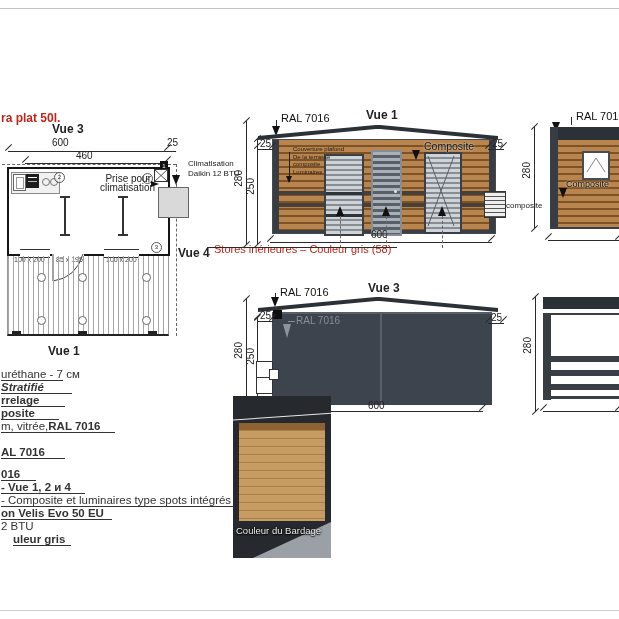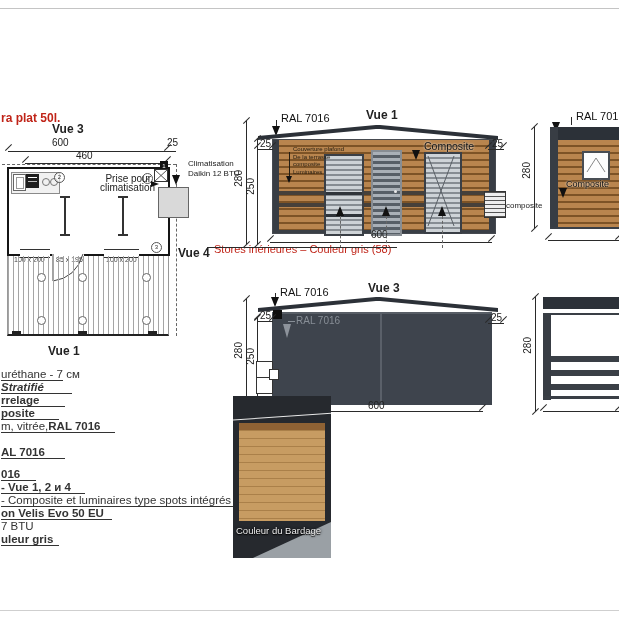--- a/index.html
+++ b/index.html
@@ -268,16 +268,16 @@
   <div class="spec" style="top:368px;"><span class="u">uréthane - 7</span><span> см</span></div>
   <div class="spec b" style="top:381px;font-style:italic;"><span class="u" style="padding-right:28px;">Stratifié</span></div>
   <div class="spec b" style="top:394px;"><span class="u" style="padding-right:26px;">rrelage</span></div>
   <div class="spec b" style="top:407px;"><span class="u" style="padding-right:24px;">posite</span></div>
   <div class="spec" style="top:420px;"><span class="u">m, vitrée, </span><span class="u b" style="padding-right:14px;">RAL 7016</span></div>
   <div class="spec b" style="top:446px;"><span class="u" style="padding-right:20px;">AL 7016</span></div>
   <div class="spec b" style="top:468px;"><span class="u" style="padding-right:16px;">016</span></div>
   <div class="spec b" style="top:481px;"><span class="u" style="padding-right:14px;">- Vue 1, 2 и 4</span></div>
   <div class="spec" style="top:494px;"><span class="u" style="padding-right:12px;">- Composite et luminaires type spots intégrés</span></div>
   <div class="spec b red" style="top:507px;"><span class="u" style="padding-right:8px;">on Velis Evo 50 EU</span></div>
-  <div class="spec" style="top:520px;"><span>7 BTU</span></div>
-  <div class="spec b red" style="top:533px;"><span class="u" style="padding-right:6px;">uleur gris</span></div>
+  <div class="spec" style="top:520px;"><span>2 BTU</span></div>
+  <div class="spec b red" style="top:533px;margin-left:12px;"><span class="u" style="padding-right:6px;">uleur gris</span></div>
 
 </div>
 
 </body></html>

